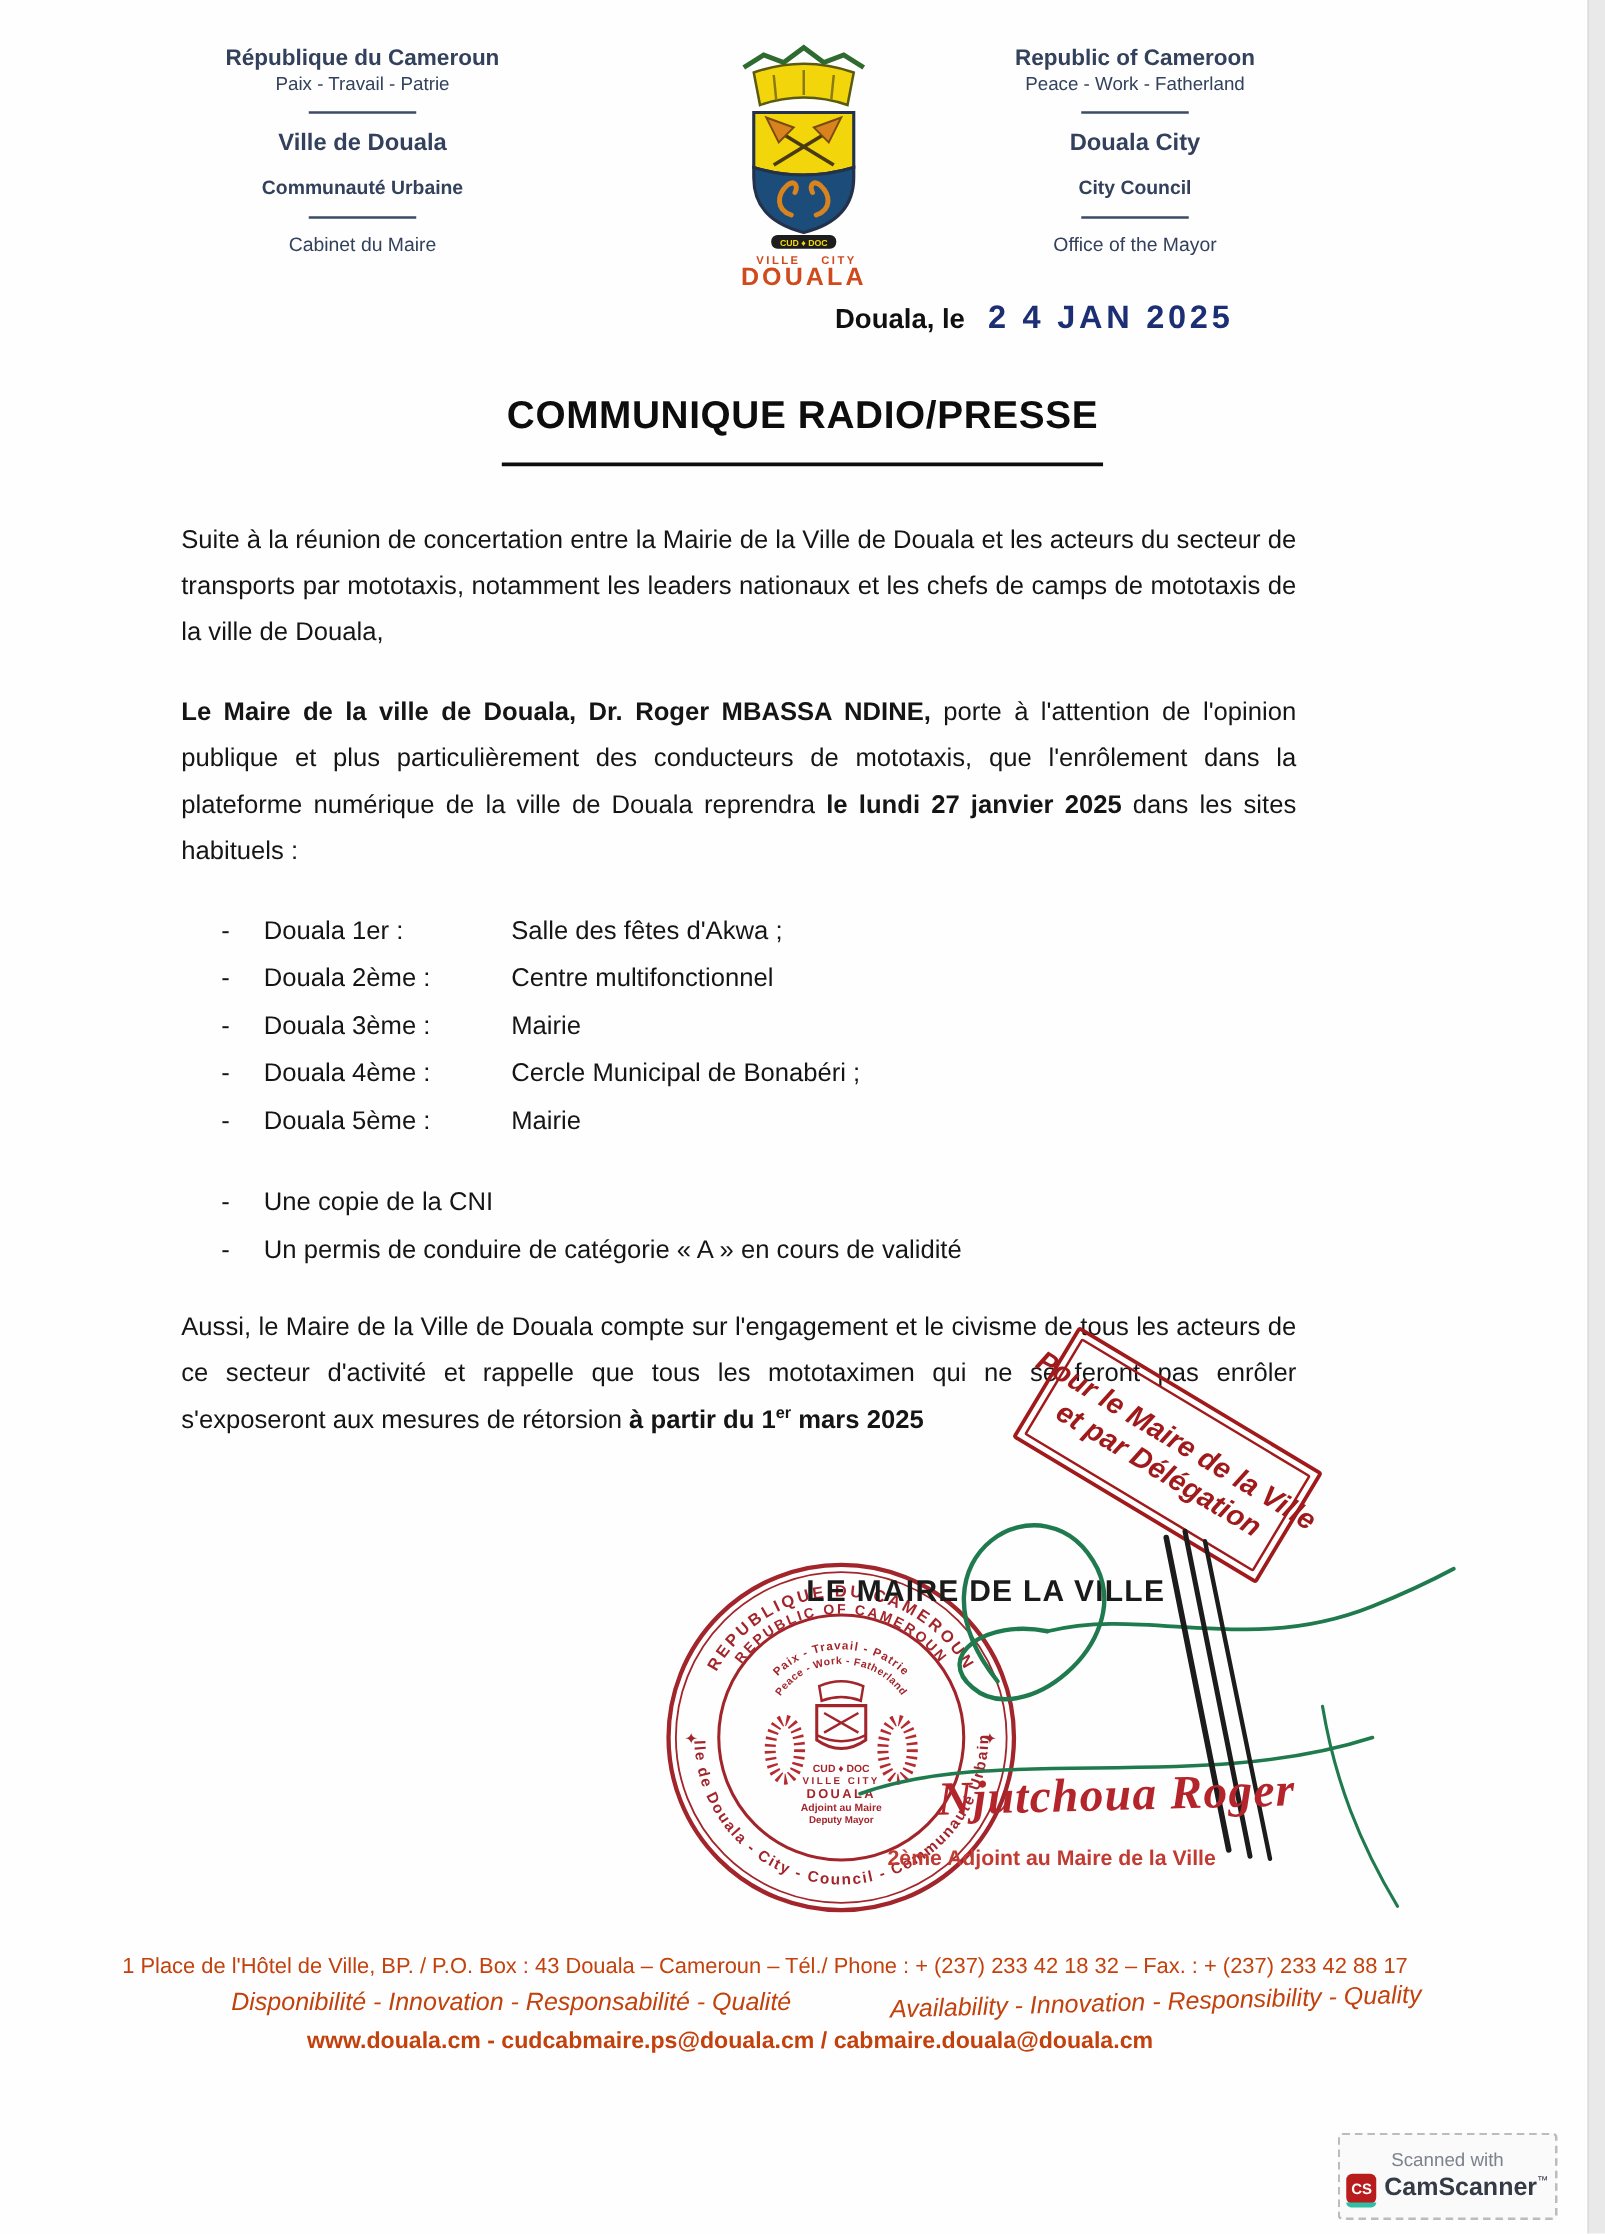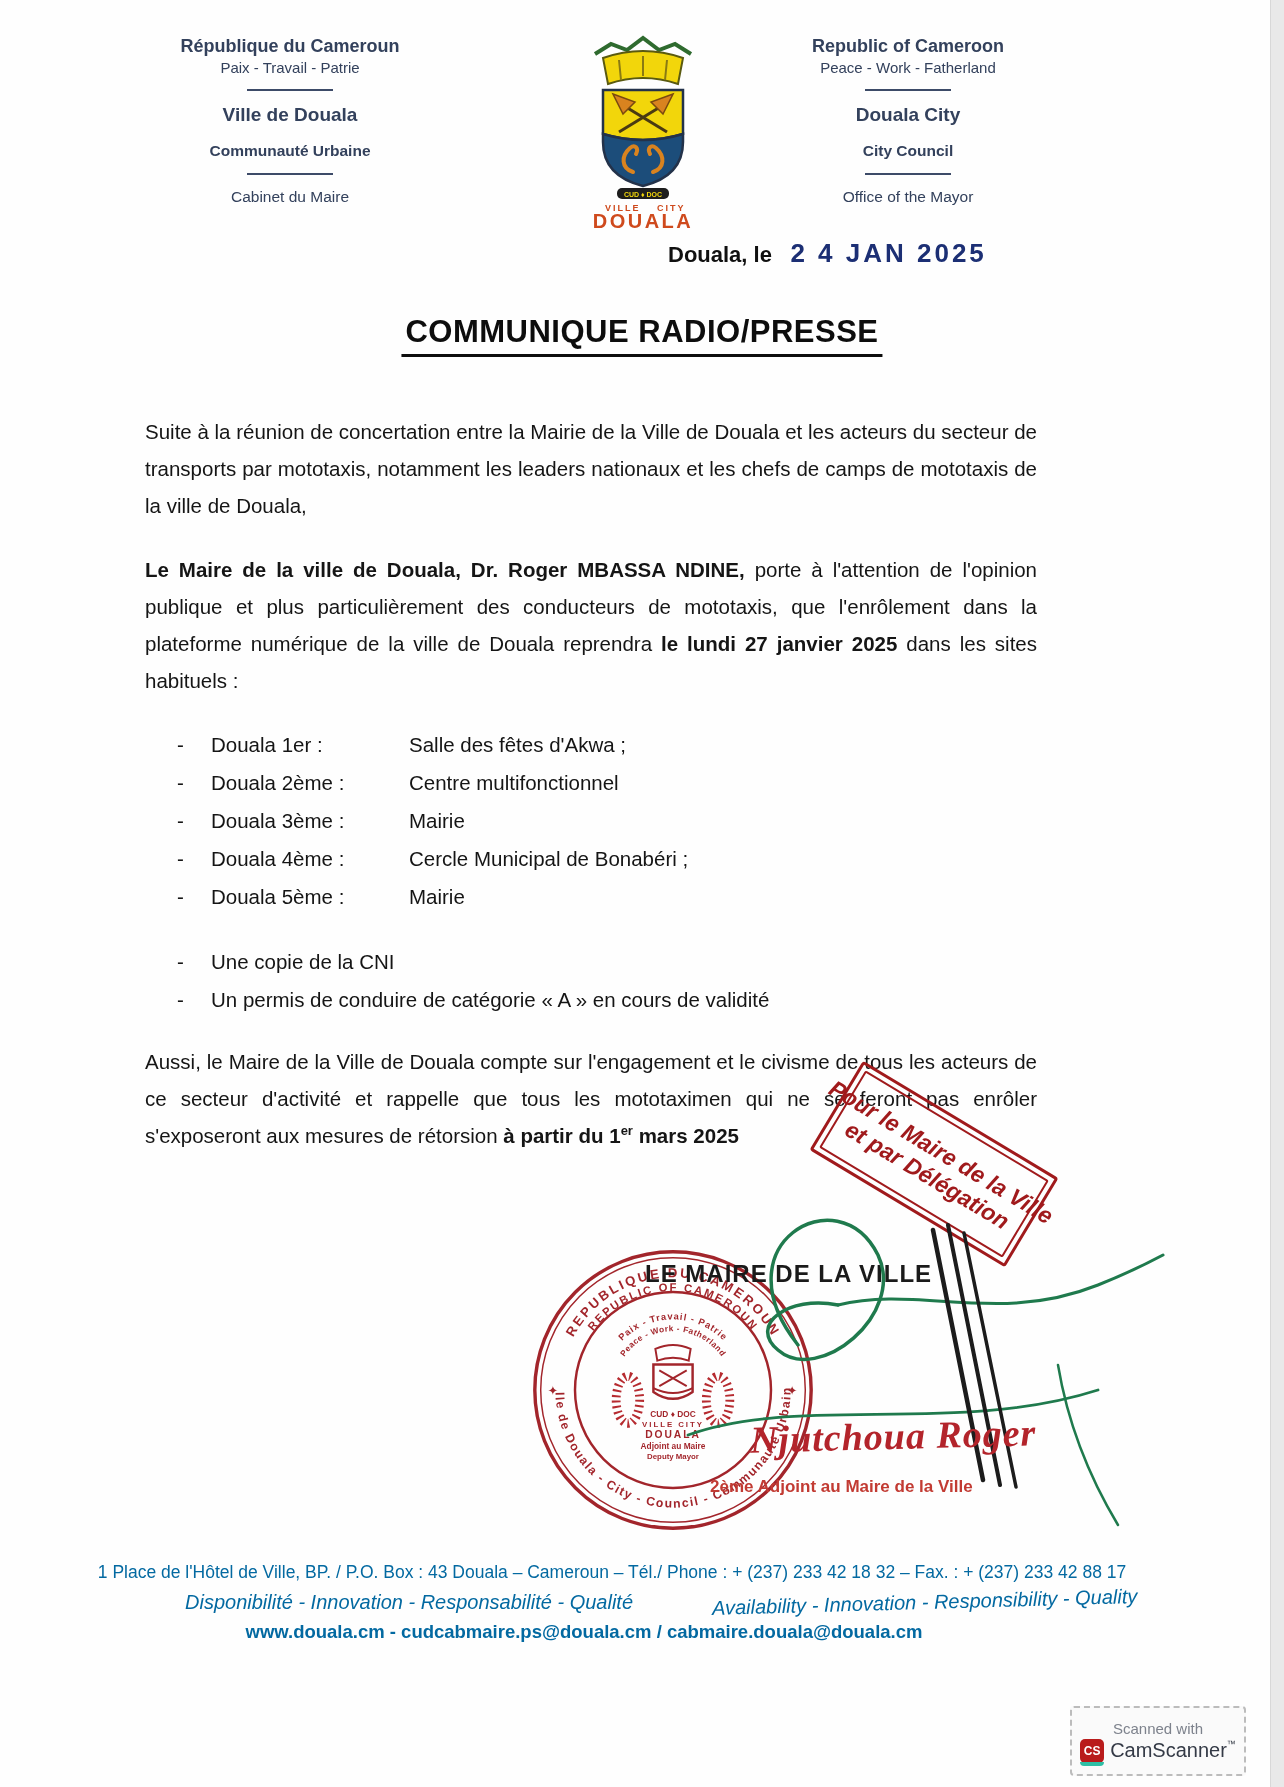--- a/index.html
+++ b/index.html
@@ -15,21 +15,21 @@
   .hdr-l5{font-size:15.5px;}
   
   #logo{position:absolute;left:583px;top:30px;width:120px;height:200px;}
   
   #date-row{position:absolute;left:668px;top:238px;white-space:nowrap;}
   #date-prefix{font-size:22px;font-weight:700;color:#101010;}
   #date-stamp{font-size:26px;font-weight:700;color:#1c2f74;letter-spacing:3px;margin-left:14px;}
   
   #doc-title{position:absolute;left:50%;transform:translateX(-50%);top:314px;
     font-size:31px;font-weight:700;letter-spacing:.5px;color:#0d0d0d;
-    border-bottom:3.5px solid #0d0d0d;padding:0 4px 4px 4px;white-space:nowrap;}
+    border-bottom:3.5px solid #0d0d0d;padding:0 4px 20px 4px;white-space:nowrap;}
   
   #body-col{position:absolute;left:145px;top:413px;width:892px;
     font-size:20.5px;line-height:37px;text-align:justify;color:#151515;}
   #body-col p{margin:0 0 27px 0;}
   .b{font-weight:700;}
   .site-list{margin:0 0 27px 0;}
   .site-row{display:flex;line-height:38px;}
   .site-dash{width:34px;padding-left:32px;}
   .site-label{width:198px;}
   .req-list{margin:0 0 24px 0;}
@@ -45,36 +45,36 @@
   #delegation-inner{position:absolute;inset:4px;border:2px solid #a01a1c;border-radius:2px;
     display:flex;flex-direction:column;justify-content:center;align-items:center;}
   .deleg-txt{color:#a01a1c;font-weight:700;font-style:italic;font-size:23px;line-height:27px;white-space:nowrap;}
   #signature-svg{position:absolute;left:628px;top:1135px;width:545px;height:400px;z-index:4;}
   #signer-name{position:absolute;left:750px;top:1414px;font-family:"Liberation Serif",serif;
     font-style:italic;font-weight:700;font-size:38px;color:#b3242b;transform:rotate(-1.5deg);
     letter-spacing:1px;z-index:5;white-space:nowrap;}
   #signer-role{position:absolute;left:710px;top:1477px;font-size:17px;font-weight:700;
     color:#c23b33;z-index:5;white-space:nowrap;}
   
-  #footer{position:absolute;left:0;top:1562px;width:1224px;color:#0369a1;}
+  #footer{position:absolute;left:0;top:1562px;width:1224px;color:#c2410c;}
   #footer-line1{text-align:center;font-size:17.5px;}
   #footer-line2{position:relative;height:26px;margin-top:8px;font-size:20px;font-style:italic;}
   #slogan-fr{position:absolute;left:185px;top:0;}
   #slogan-en{position:absolute;left:712px;top:0;transform:rotate(-1.6deg);}
   #footer-line3{text-align:center;font-size:18.5px;font-weight:700;margin-top:4px;transform:translateX(-28px);}
   
   #camscanner{position:absolute;left:1070px;top:1706px;width:172px;height:66px;
     border:2px dashed #bcbcbc;border-radius:4px;background:#fafafa;
     display:flex;flex-direction:column;align-items:center;justify-content:center;gap:2px;}
   #cs-top{color:#7d828c;font-size:15px;}
   #cs-row{display:flex;align-items:center;gap:6px;}
   #cs-logo{width:24px;height:24px;background:#b91c1c;border-radius:5px;position:relative;
     display:flex;align-items:center;justify-content:center;color:#fff;font-weight:700;font-size:12px;}
   #cs-logo:after{content:"";position:absolute;left:0;bottom:-3px;width:100%;height:4px;background:#2ebfa5;border-radius:0 0 4px 4px;}
-  #cs-brand{color:#343a46;font-weight:400;font-size:20px;}
+  #cs-brand{color:#343a46;font-weight:700;font-size:20px;}
   #cs-tm{color:#343a46;font-size:9px;vertical-align:top;}
   
   #scrollbar{position:absolute;right:0;top:0;width:13px;height:100%;background:#e9e9e9;border-left:1px solid #d8d8d8;}
 </style>
 </head>
 <body>
 
 <div id="page">
 
   <div class="hdr-block" style="left:150px;top:36px;width:280px;">

